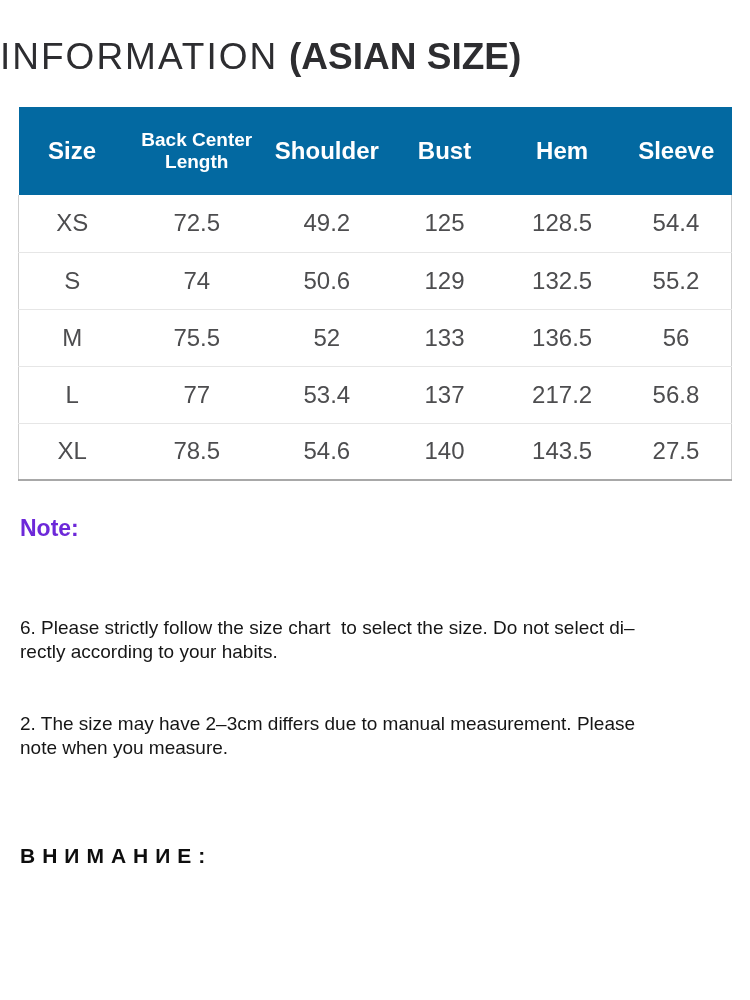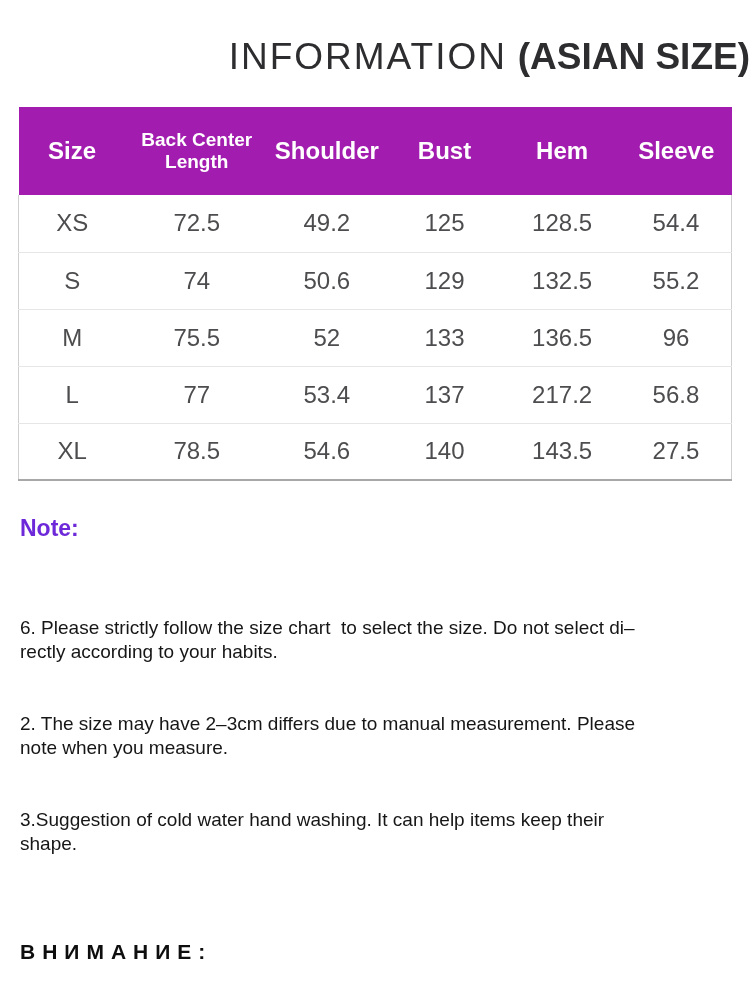--- a/index.html
+++ b/index.html
@@ -6,21 +6,21 @@
   html, body {
     width: 750px;
     height: 1000px;
     background: #ffffff;
     font-family: "Liberation Sans", "DejaVu Sans", sans-serif;
     color: #1a1a1a;
   }
   
   .title {
     margin-top: 36px;
-    text-align: right;
+    text-align: left;
     font-size: 37px;
     color: #2d2d30;
     white-space: nowrap;
     letter-spacing: 0.5px;
   }
   .title .regular {
     font-weight: 300;
     letter-spacing: 2px;
   }
   .title .bold {
@@ -28,21 +28,21 @@
     letter-spacing: 0px;
   }
   
   .size-table {
     width: 714px;
     margin: 29px 18px 0 18px;
     border-collapse: collapse;
     table-layout: fixed;
   }
   .size-table thead th {
-    background: #a21caf;
+    background: #0369a1;
     color: #ffffff;
     height: 88px;
     font-size: 24px;
     font-weight: 600;
     text-align: center;
     vertical-align: middle;
   }
   .size-table thead th.small {
     font-size: 19px;
     line-height: 1.15;
@@ -130,21 +130,21 @@
       <td>129</td>
       <td>132.5</td>
       <td>55.2</td>
     </tr>
     <tr>
       <td>M</td>
       <td>75.5</td>
       <td>52</td>
       <td>133</td>
       <td>136.5</td>
-      <td>96</td>
+      <td>56</td>
     </tr>
     <tr>
       <td>L</td>
       <td>77</td>
       <td>53.4</td>
       <td>137</td>
       <td>217.2</td>
       <td>56.8</td>
     </tr>
     <tr>
@@ -158,22 +158,20 @@
   </tbody>
 </table>
 
 <div class="notes">
   <div class="note-heading-en">Note:</div>
   <div class="note-body">
     <p>6. Please strictly follow the size chart  to select the size. Do not select di–
 rectly according to your habits.</p>
     <p>2. The size may have 2–3cm differs due to manual measurement. Please
 note when you measure.</p>
-    <p>3.Suggestion of cold water hand washing. It can help items keep their
-shape.</p>
   </div>
 </div>
 
 <div class="notes">
   <div class="note-heading-ru">ВНИМАНИЕ:</div>
   <div class="note-body">
     
     
     
   </div>

